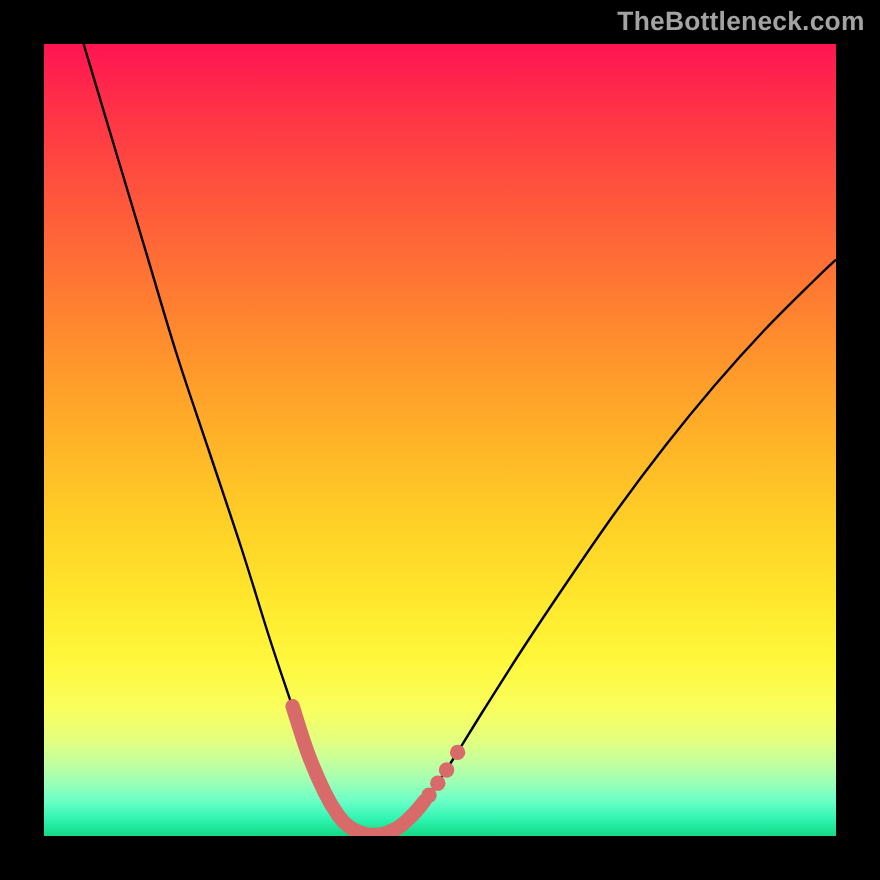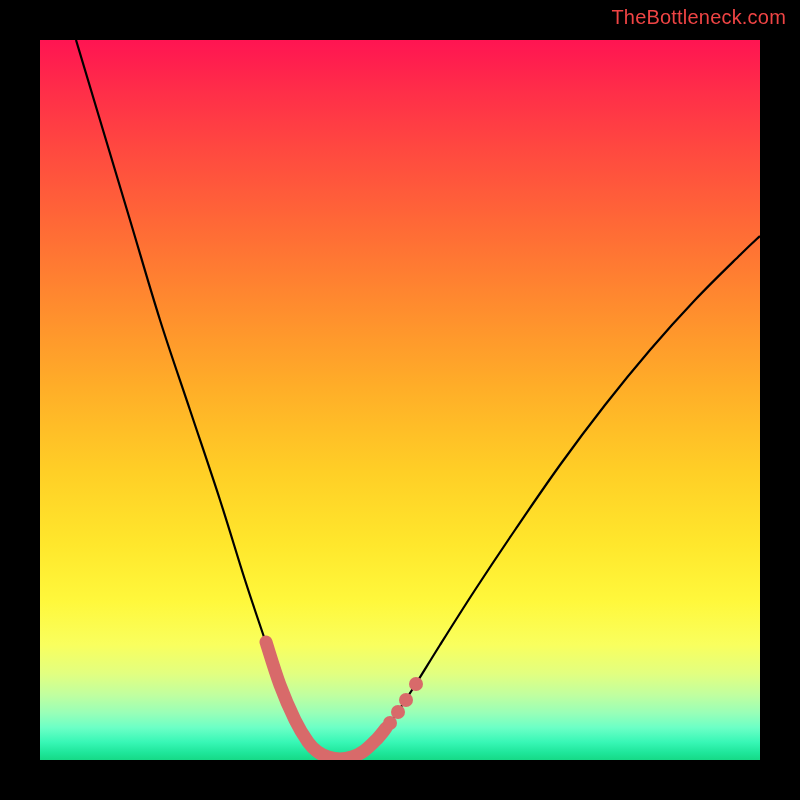--- a/index.html
+++ b/index.html
@@ -42,24 +42,25 @@
       #6cffc6 95.5%,
       #38f7b6 97.5%,
       #1ee69a 99%,
       #16d986 100%
     );
   }
   .watermark {
     position: absolute;
     top: 6px;
     right: 14px;
-    color: #ef4444;
-    font-size: 20px;
+    color: #a3a3a3;
+    font-size: 24px;
     letter-spacing: 0.2px;
     user-select: none;
+    font-weight: bold;
   }
   svg.curve {
     position: absolute;
     left: 0;
     top: 0;
     width: 720px;
     height: 720px;
   }
 </style>
 </head>

